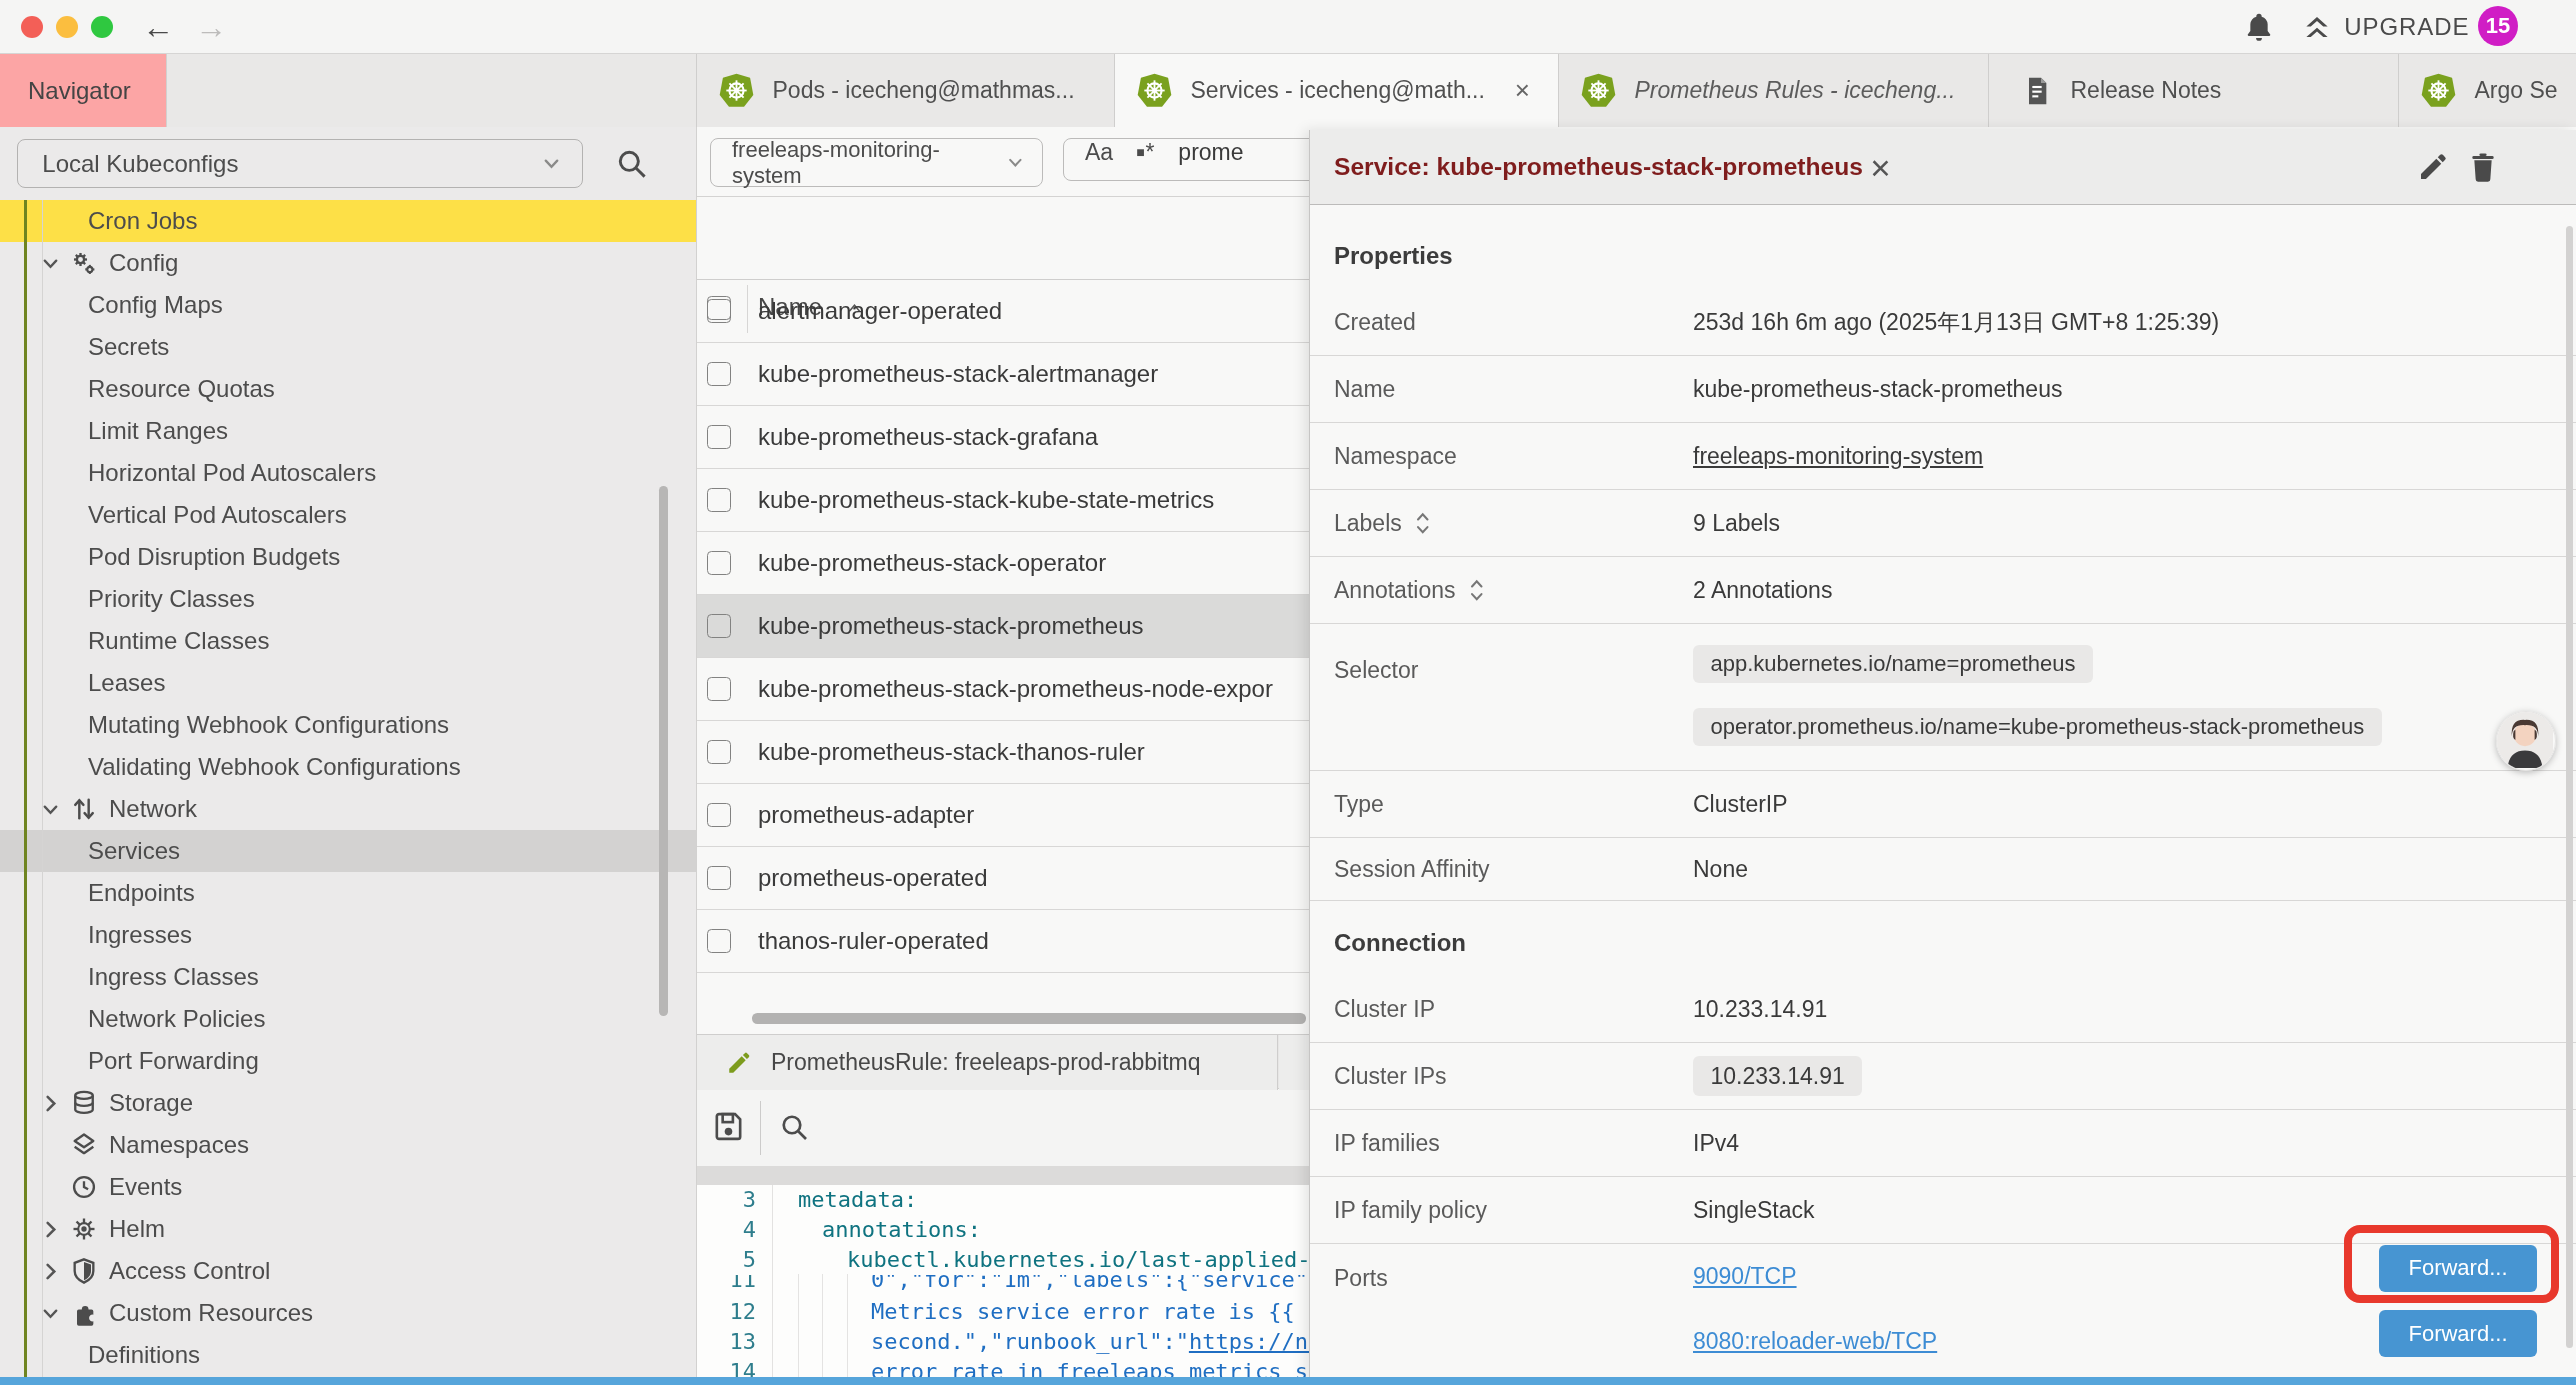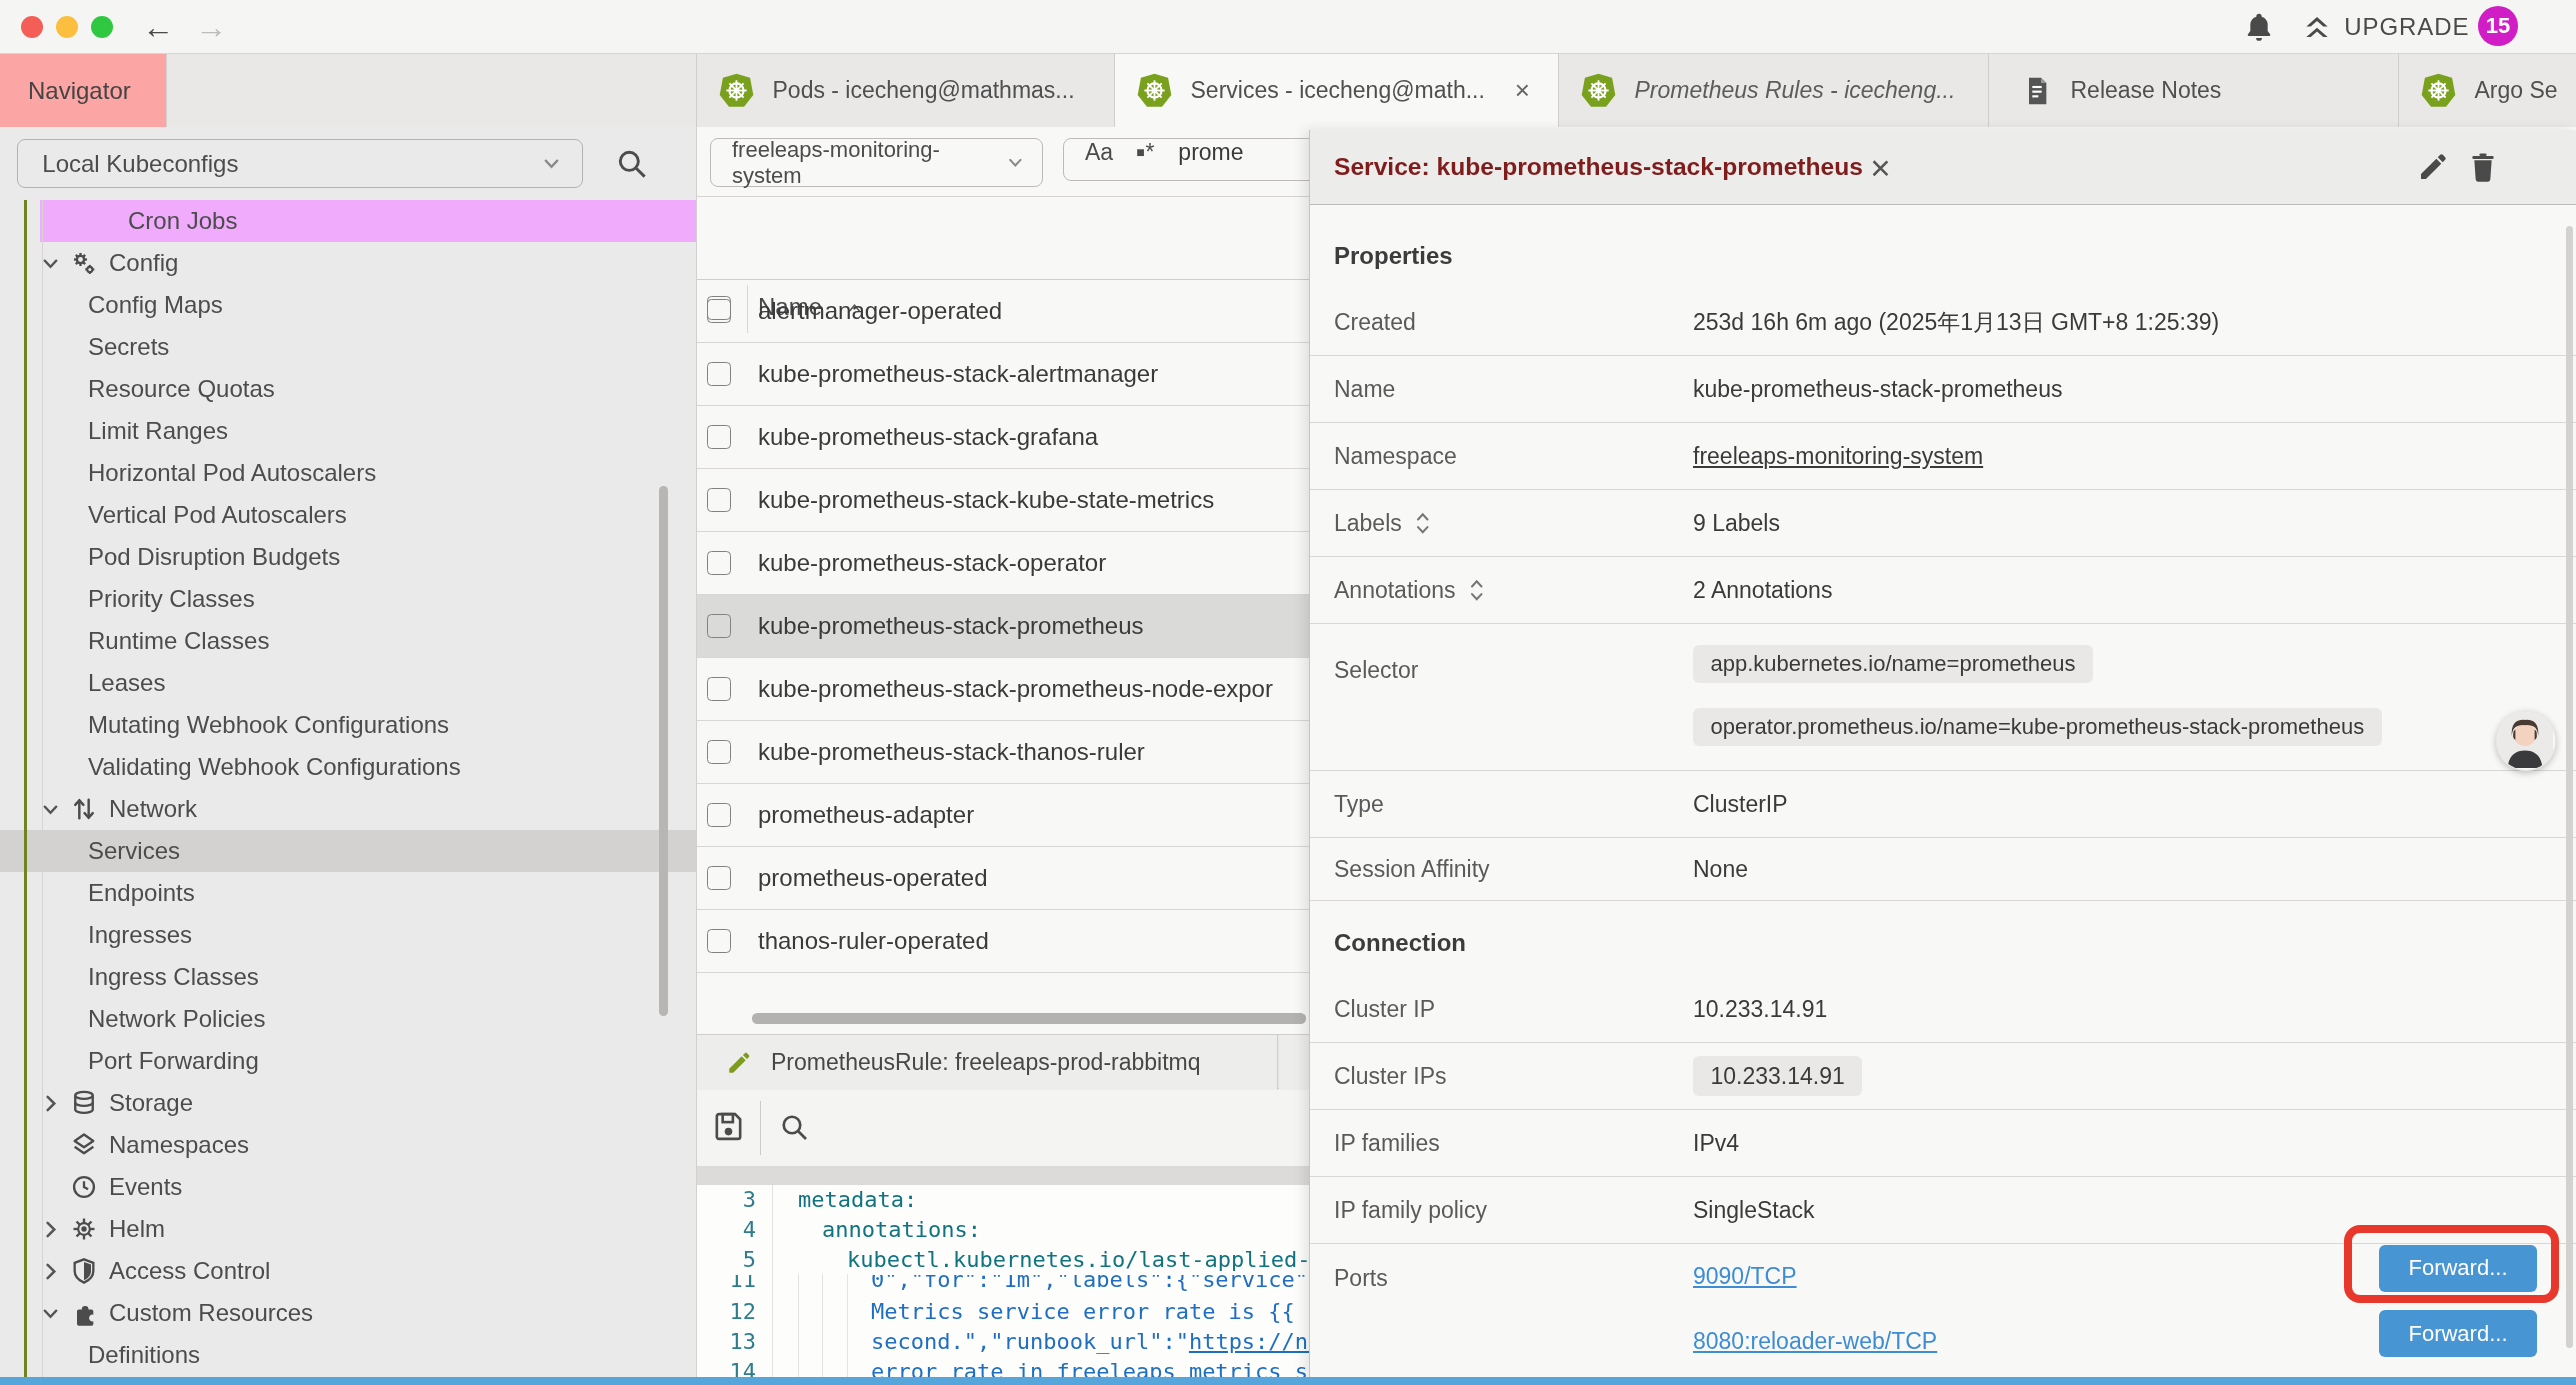--- a/index.html
+++ b/index.html
@@ -35,21 +35,21 @@
   .tab .close{margin-left:12.3px;font-size:26px;color:#666;}
   .tab.italic span.lbl{font-style:italic;color:#5c5c5c;}
 
   
   #sidebar{position:absolute;left:0;top:127px;width:697px;height:1258px;background:#ebeaea;border-right:0.9px solid #d2d1d0;overflow:hidden;}
   #kube-select{position:absolute;left:16.7px;top:12.3px;width:566px;height:49px;border:1.8px solid #b3b2b1;border-radius:8px;display:flex;align-items:center;padding:0 19px 0 24.6px;font-size:24px;color:#4c4c4c;background:transparent;}
   #kube-select .chev{margin-left:auto;width:23px;height:23px;color:#8a8a89;}
   #sidebar-search{position:absolute;left:614px;top:19px;width:35px;height:35px;color:#4c4c4c;}
   #tree{position:absolute;left:0;top:73px;width:697px;}
   .tree-row{position:relative;height:42px;display:flex;align-items:center;font-size:24px;color:#4c4c4c;white-space:nowrap;}
-  .tree-row.hover{background:#f0abfc;margin-left:40px;}
+  .tree-row.hover{background:#fde047;}
   .tree-row.selected{background:#d3d2d1;}
   .tree-row .tchev{position:absolute;left:39px;width:23px;height:23px;color:#555;}
   .tree-row .ticon{position:absolute;left:70px;width:28px;height:28px;color:#4c4c4c;font-size:24.6px;line-height:28px;text-align:center;}
   .tree-row .tlabel-group{position:absolute;left:109px;}
   .tree-row .tlabel-leaf{position:absolute;left:88px;}
   #tree-guide-olive{position:absolute;left:24px;top:73px;bottom:0;width:2.6px;background:#6f8420;}
   #tree-guide-gray{position:absolute;left:42px;top:73px;bottom:0;width:0.9px;background:#d5d4d3;}
   #sidebar-scrollbar{position:absolute;left:659px;top:359px;width:8.8px;height:530px;background:#b7b6b5;border-radius:4.4px;}
 
   

